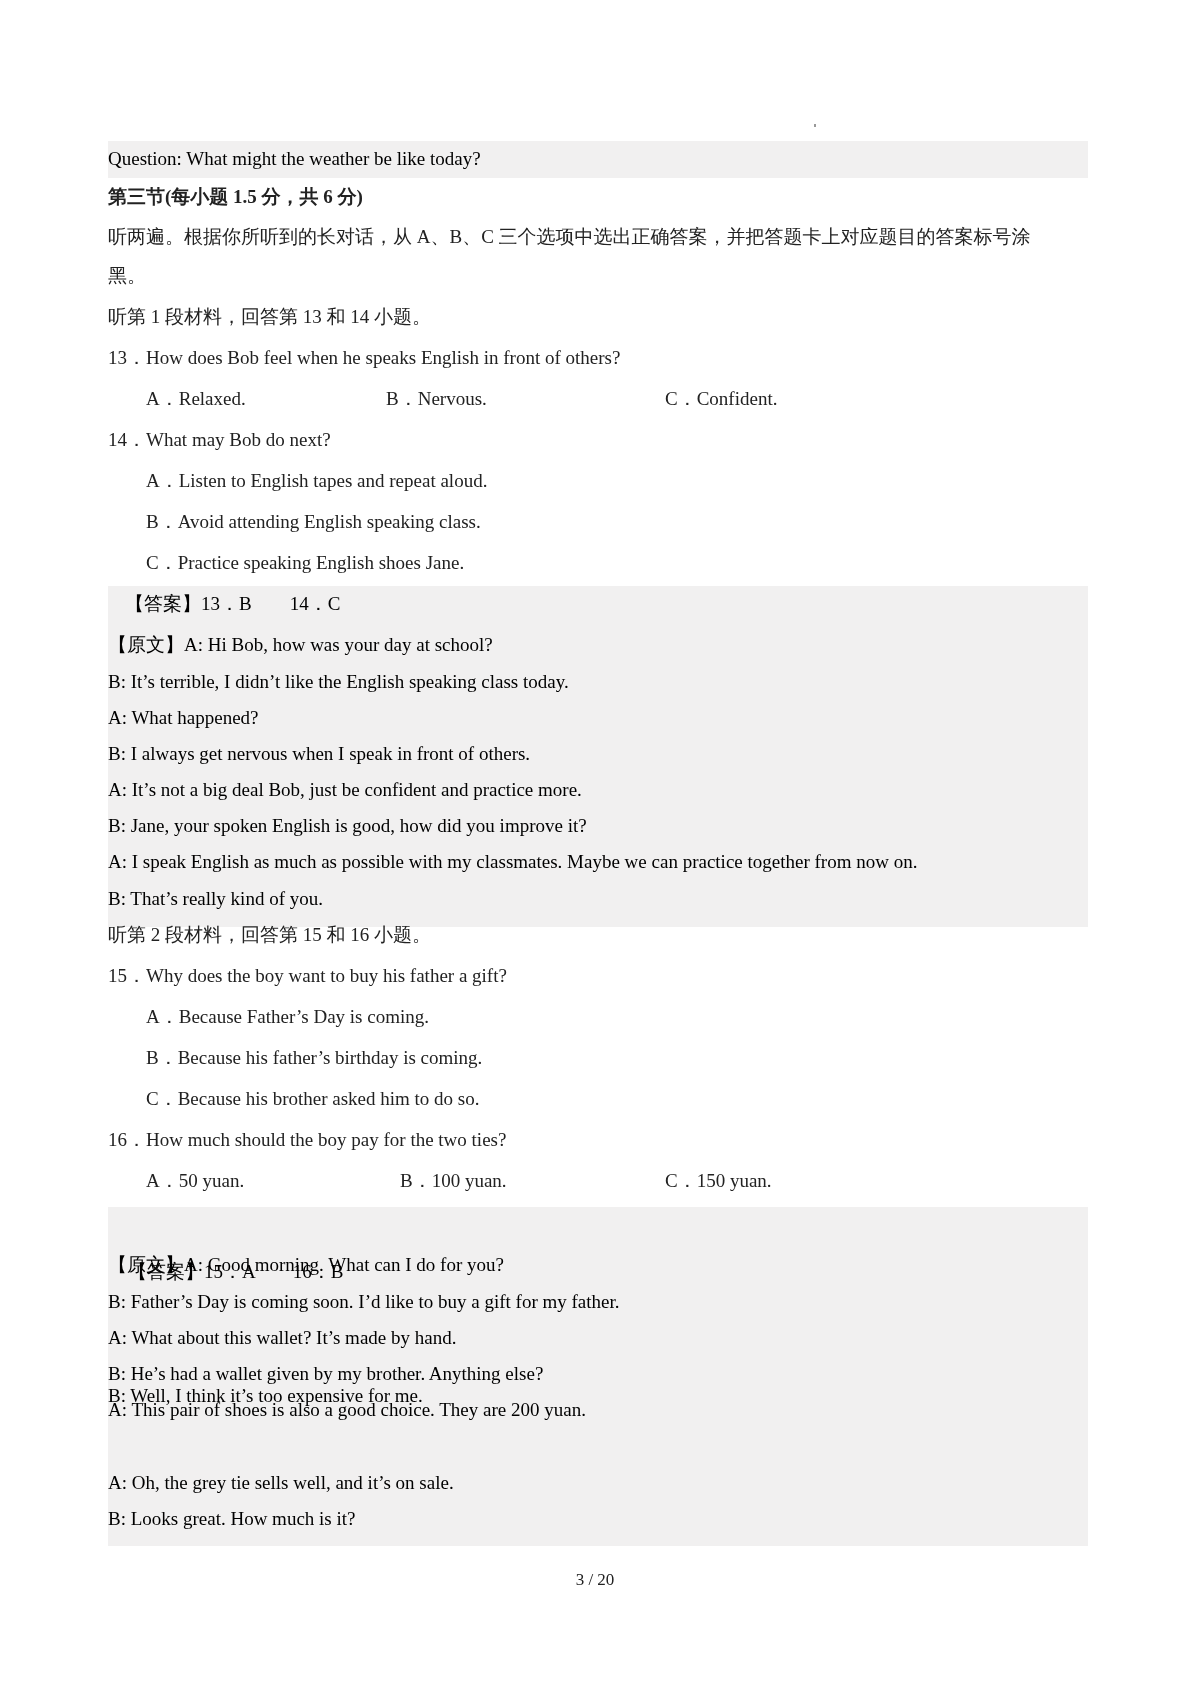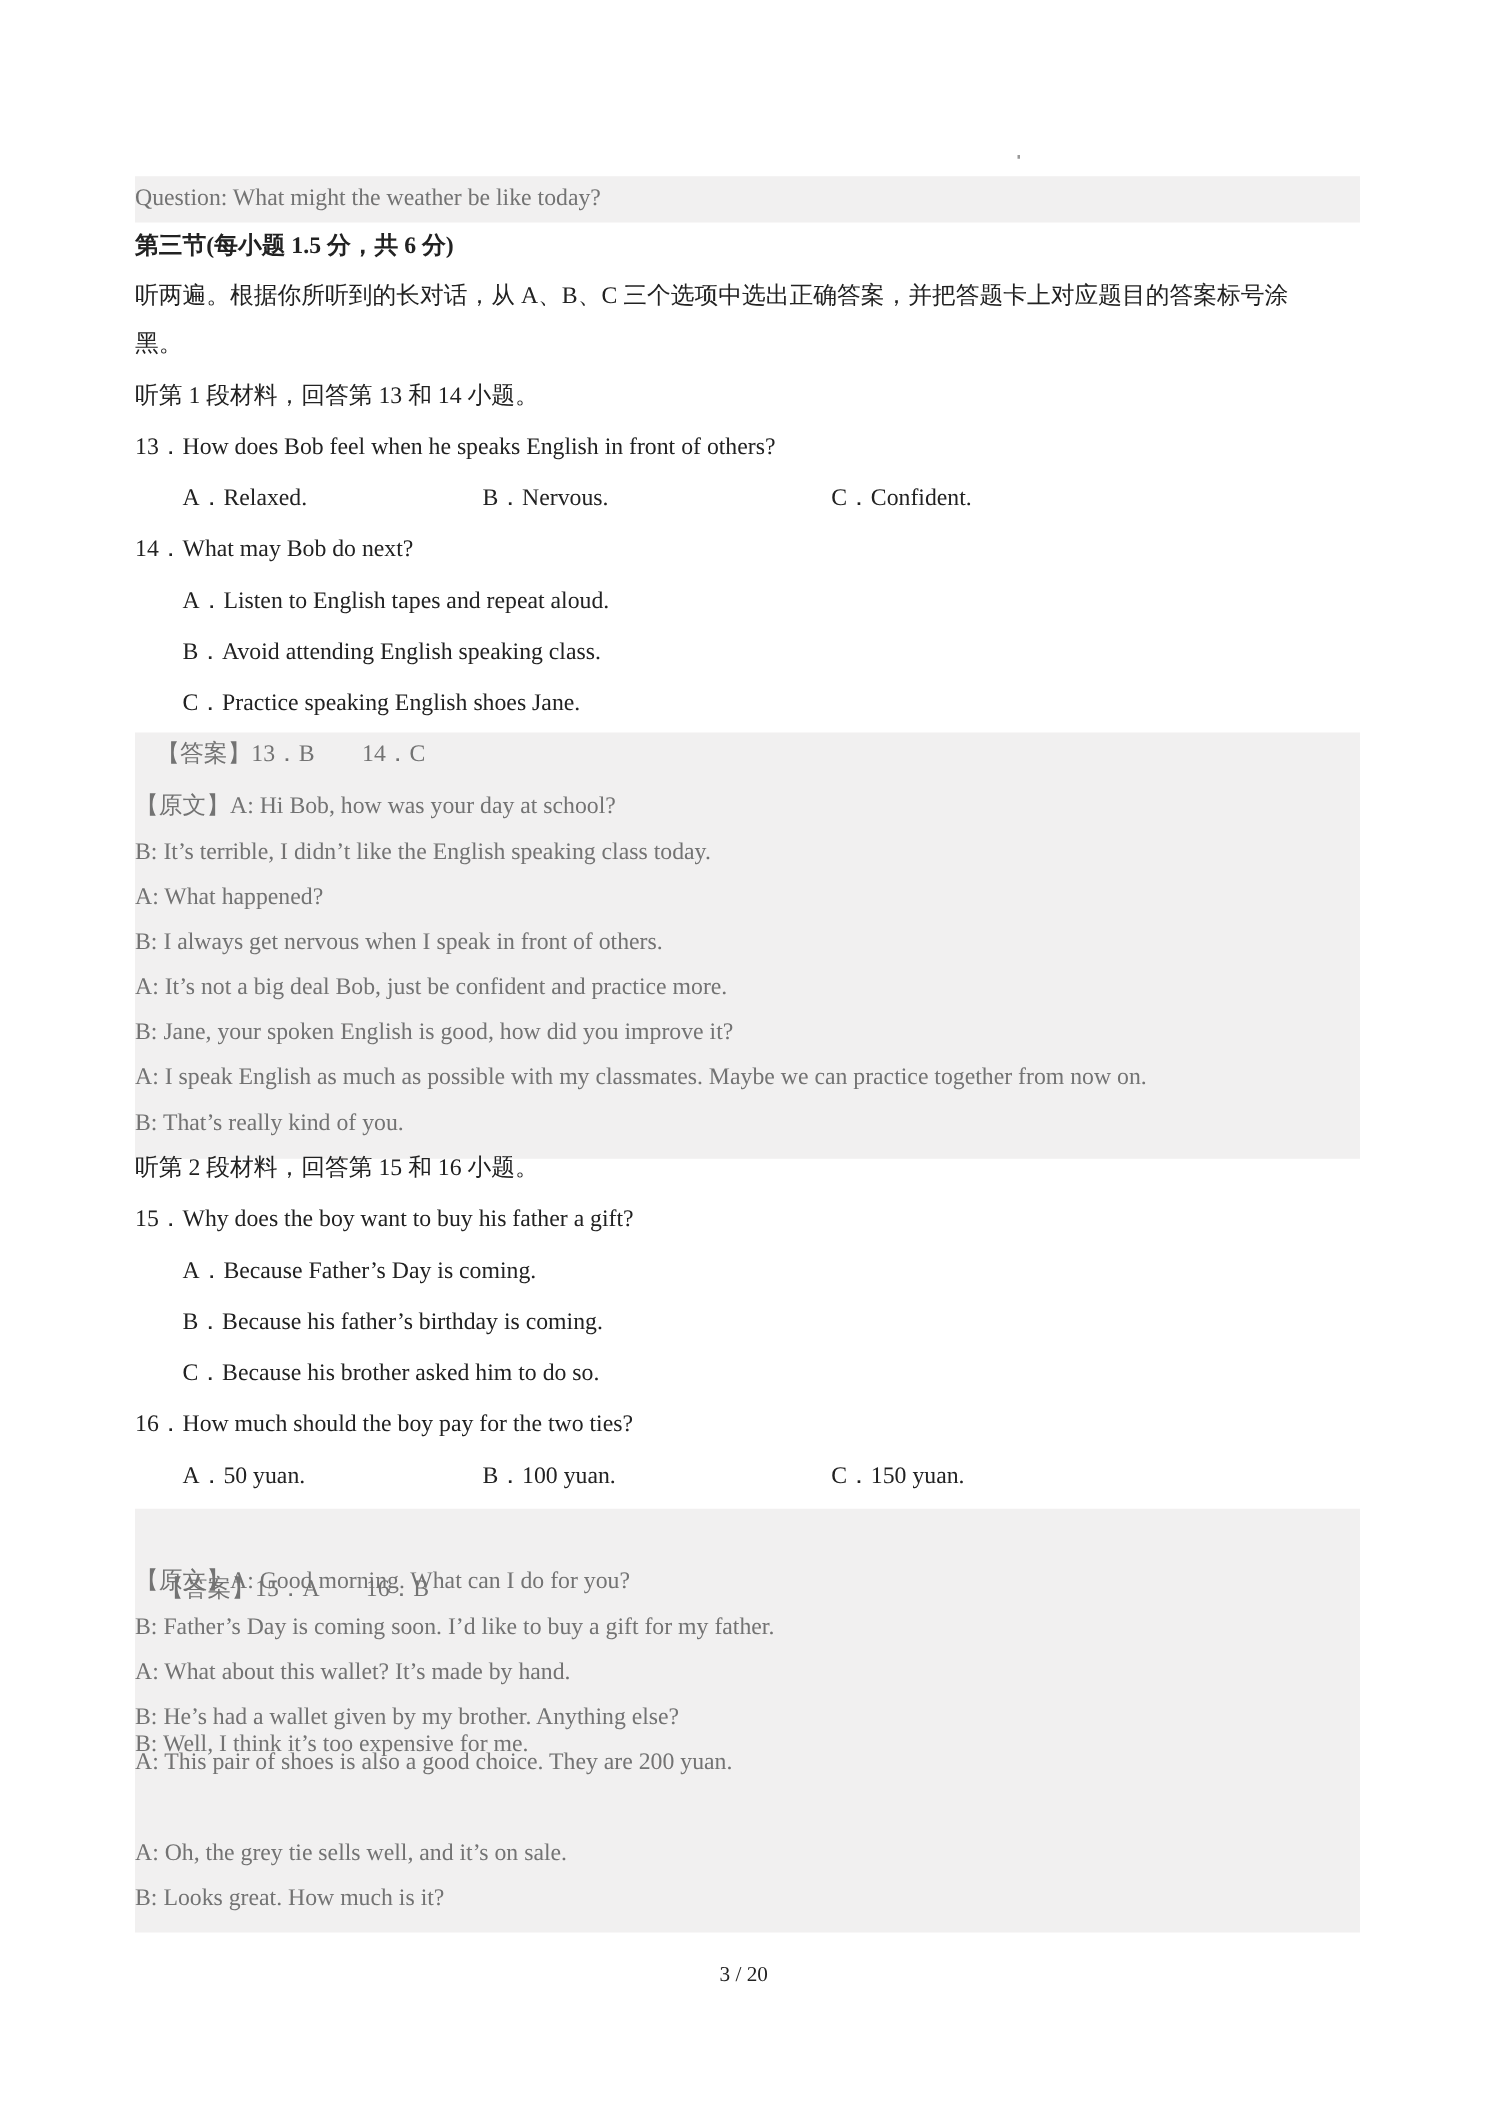--- a/index.html
+++ b/index.html
@@ -1,19 +1,19 @@
 <!DOCTYPE html>
 <html><head>
 <meta charset="utf-8">
 <style>
   html, body { margin: 0; padding: 0; background: #ffffff; }
   body { width: 1190px; height: 1683px; position: relative; overflow: hidden;
          font-family: "Liberation Serif", "DejaVu Serif", serif; color: #222; font-size: 19px; }
   .line { position: absolute; left: 108px; white-space: nowrap; line-height: 24px; }
-  .red { color: #737373; }
+  .red { color: #000000; }
   .box { position: absolute; left: 108px; width: 980px; background: #f1f0f0; }
   .bold { font-weight: bold; }
   .opt { position: absolute; white-space: nowrap; line-height: 24px; }
   .footer { position: absolute; top: 1570px; left: 0; width: 1190px; text-align: center; font-size: 17px; color: #222; }
   .dot { position: absolute; left: 814px; top: 124px; width: 2px; height: 3px; background: #999; }
 </style>
 </head>
 <body>
 
 <div class="dot"></div>
@@ -46,21 +46,21 @@
 <div class="line red" style="top:850px;">A: I speak English as much as possible with my classmates. Maybe we can practice together from now on.</div>
 <div class="line red" style="top:887px;">B: That’s really kind of you.</div>
 
 <div class="line" style="top:923px;">听第 2 段材料，回答第 15 和 16 小题。</div>
 <div class="line" style="top:964px;">15．Why does the boy want to buy his father a gift?</div>
 <div class="opt" style="top:1005px;left:146px;">A．Because Father’s Day is coming.</div>
 <div class="opt" style="top:1046px;left:146px;">B．Because his father’s birthday is coming.</div>
 <div class="opt" style="top:1087px;left:146px;">C．Because his brother asked him to do so.</div>
 <div class="line" style="top:1128px;">16．How much should the boy pay for the two ties?</div>
 <div class="opt" style="top:1169px;left:146px;">A．50 yuan.</div>
-<div class="opt" style="top:1169px;left:386px;">B．100 yuan.</div>
+<div class="opt" style="top:1169px;left:400px;">B．100 yuan.</div>
 <div class="opt" style="top:1169px;left:665px;">C．150 yuan.</div>
 
 <div class="box" style="top:1207px;height:339px;"></div>
 <div class="line red" style="top:1260px;padding-left:20px;">【答案】15．A　　16．B</div>
 <div class="line red" style="top:1253px;">【原文】A: Good morning. What can I do for you?</div>
 <div class="line red" style="top:1290px;">B: Father’s Day is coming soon. I’d like to buy a gift for my father.</div>
 <div class="line red" style="top:1326px;">A: What about this wallet? It’s made by hand.</div>
 <div class="line red" style="top:1362px;">B: He’s had a wallet given by my brother. Anything else?</div>
 <div class="line red" style="top:1398px;">A: This pair of shoes is also a good choice. They are 200 yuan.</div>
 <div class="line red" style="top:1384px;">B: Well, I think it’s too expensive for me.</div>

